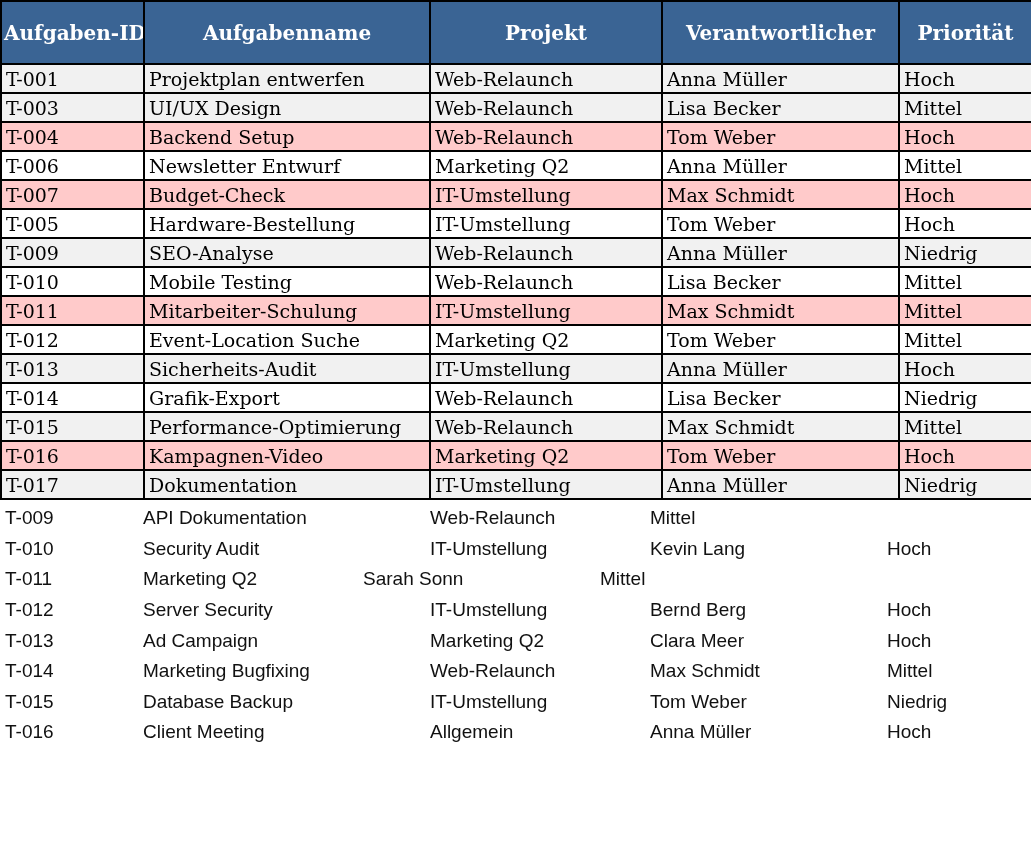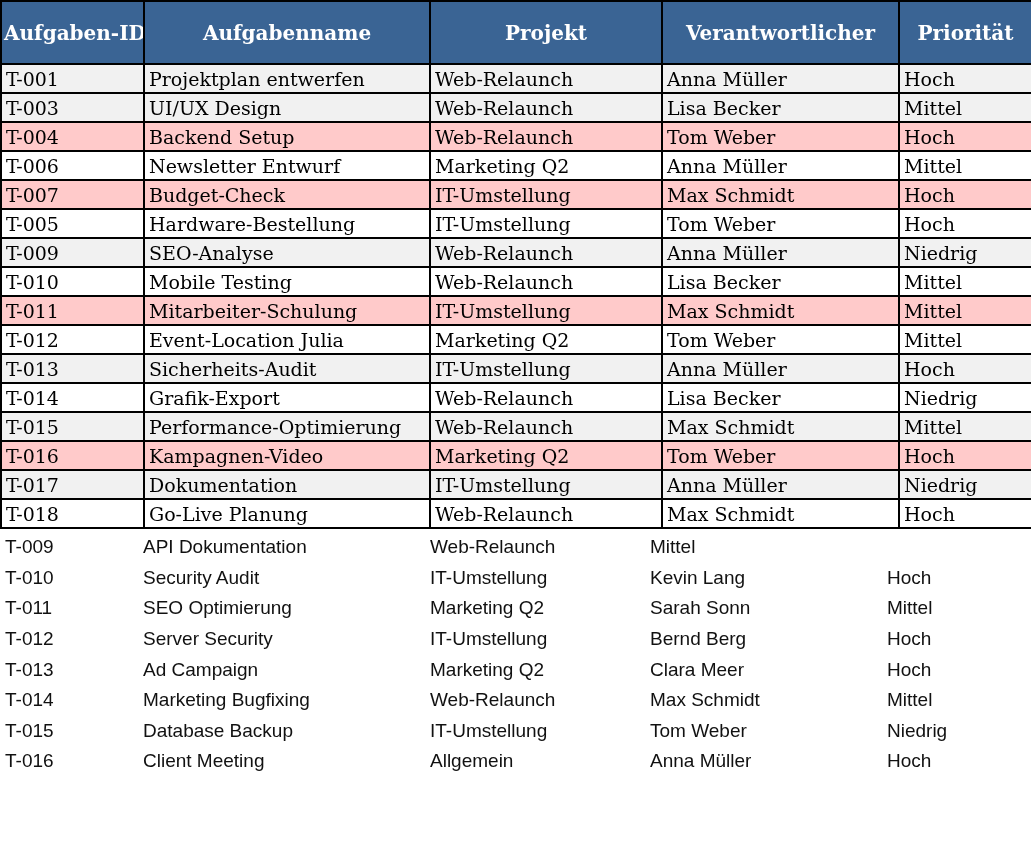--- a/index.html
+++ b/index.html
@@ -141,21 +141,21 @@
       </tr>
       <tr class="hl">
         <td>T-011</td>
         <td>Mitarbeiter-Schulung</td>
         <td>IT-Umstellung</td>
         <td>Max Schmidt</td>
         <td>Mittel</td>
       </tr>
       <tr class="">
         <td>T-012</td>
-        <td>Event-Location Julia</td>
+        <td>Event-Location Suche</td>
         <td>Marketing Q2</td>
         <td>Tom Weber</td>
         <td>Mittel</td>
       </tr>
       <tr class="alt">
         <td>T-013</td>
         <td>Sicherheits-Audit</td>
         <td>IT-Umstellung</td>
         <td>Anna Müller</td>
         <td>Hoch</td>
@@ -180,48 +180,40 @@
         <td>Marketing Q2</td>
         <td>Tom Weber</td>
         <td>Hoch</td>
       </tr>
       <tr class="alt">
         <td>T-017</td>
         <td>Dokumentation</td>
         <td>IT-Umstellung</td>
         <td>Anna Müller</td>
         <td>Niedrig</td>
-      </tr>
-      <tr class="">
-        <td>T-018</td>
-        <td>Go-Live Planung</td>
-        <td>Web-Relaunch</td>
-        <td>Max Schmidt</td>
-        <td>Hoch</td>
       </tr>
     </tbody>
 </table>
 
 <div class="plain-section" id="plain-section">
     <div class="prow">
       <span class="c-id">T-009</span>
       <span class="c-name">API Dokumentation</span>
       <span class="c-project">Web-Relaunch</span>
       <span class="c-priority">Mittel</span>
     </div>
     <div class="prow">
       <span class="c-id">T-010</span>
       <span class="c-name">Security Audit</span>
       <span class="c-project">IT-Umstellung</span>
       <span class="c-owner">Kevin Lang</span>
       <span class="c-priority">Hoch</span>
     </div>
     <div class="prow">
       <span class="c-id">T-011</span>
-      <span class="c-name">SEO Optimierung</span>
       <span class="c-project">Marketing Q2</span>
       <span class="c-owner">Sarah Sonn</span>
       <span class="c-priority">Mittel</span>
     </div>
     <div class="prow">
       <span class="c-id">T-012</span>
       <span class="c-name">Server Security</span>
       <span class="c-project">IT-Umstellung</span>
       <span class="c-owner">Bernd Berg</span>
       <span class="c-priority">Hoch</span>

